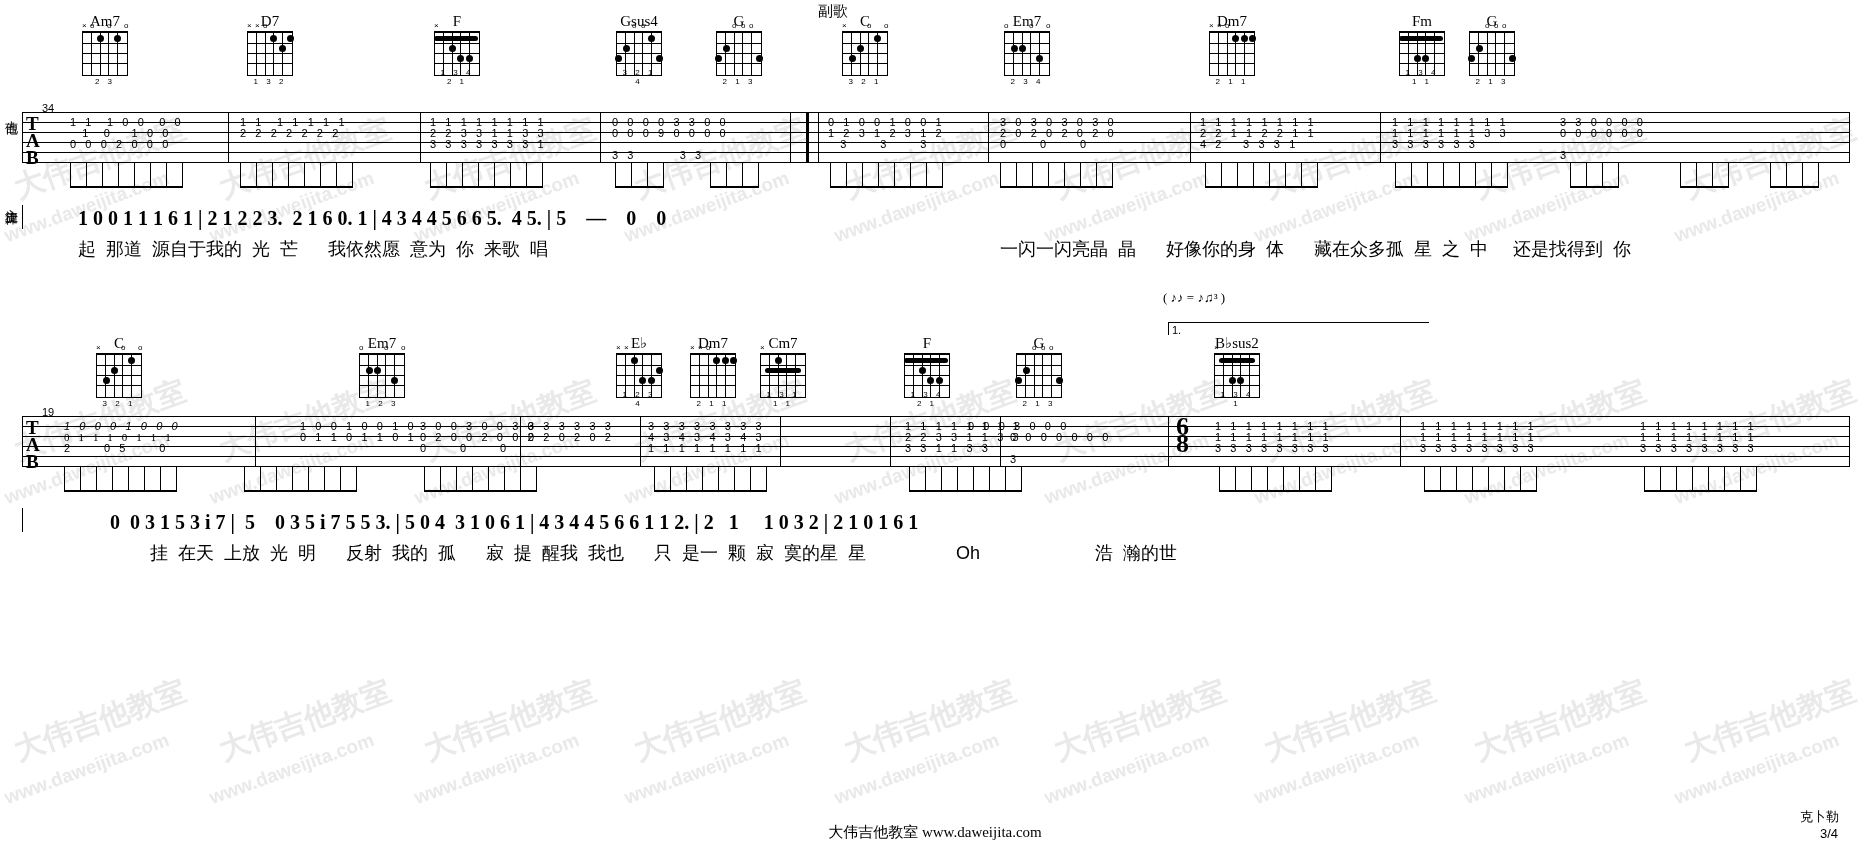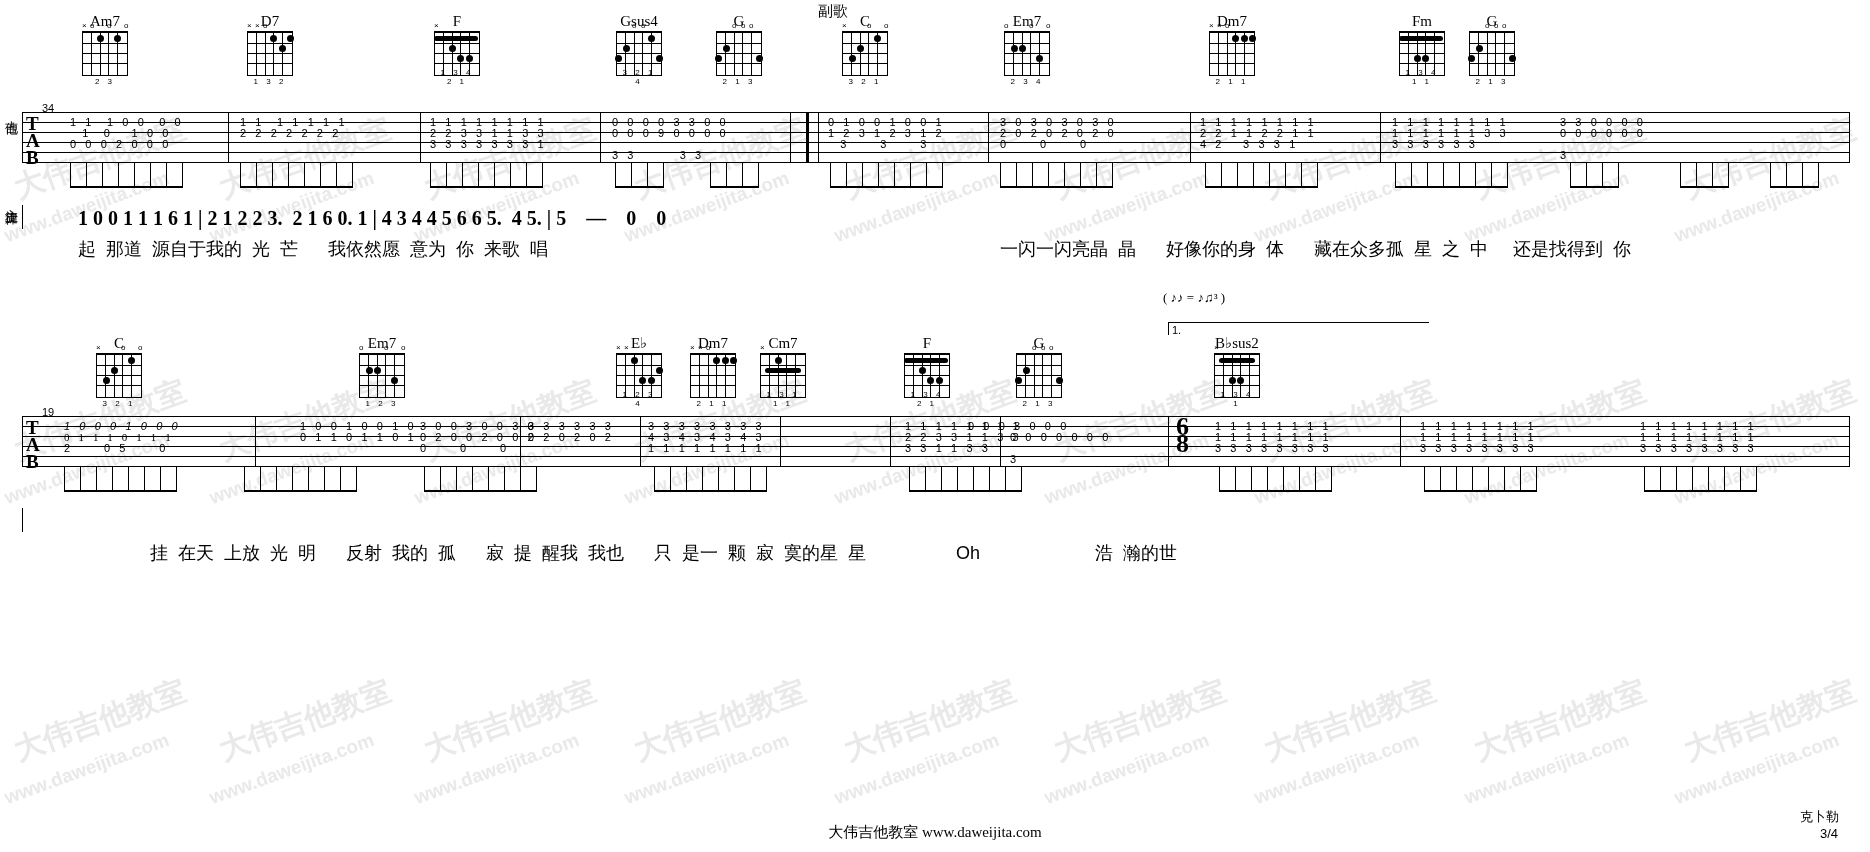--- a/index.html
+++ b/index.html
@@ -755,18 +755,19 @@
     <div class="beam" style="left:180px;top:24px;width:112px"></div>
     <div class="beam" style="left:360px;top:24px;width:112px"></div>
     <div class="beam" style="left:590px;top:24px;width:112px"></div>
     <div class="beam" style="left:845px;top:24px;width:112px"></div>
     <div class="beam" style="left:1155px;top:24px;width:112px"></div>
     <div class="beam" style="left:1360px;top:24px;width:112px"></div>
     <div class="beam" style="left:1580px;top:24px;width:112px"></div>
   </div>
 
   <div class="barline" style="left:22px;top:178px;height:24px;"></div>
+  <div class="jp" style="left:110px;top:182px;">0  0 3 1 5 3 i 7 |  5    0 3 5 i 7 5 5 3. | 5 0 4  3 1 0 6 1 | 4 3 4 4 5 6 6 1 1 2. | 2   1     1 0 3 2 | 2 1 0 1 6 1</div>
   <div class="lyr" style="left:150px;top:214px;">挂  在天  上放  光  明      反射  我的  孤      寂  提  醒我  我也      只  是一  颗  寂  寞的星  星                  Oh                       浩  瀚的世</div>
 </div>
 
 <div class="footer" style="top:823px;">大伟吉他教室 www.daweijita.com</div>
 <div class="pageno" style="left:1820px;top:826px;">3/4</div>
 <div class="credit" style="left:1800px;top:808px;">克卜勒</div>
 
 </body></html>

